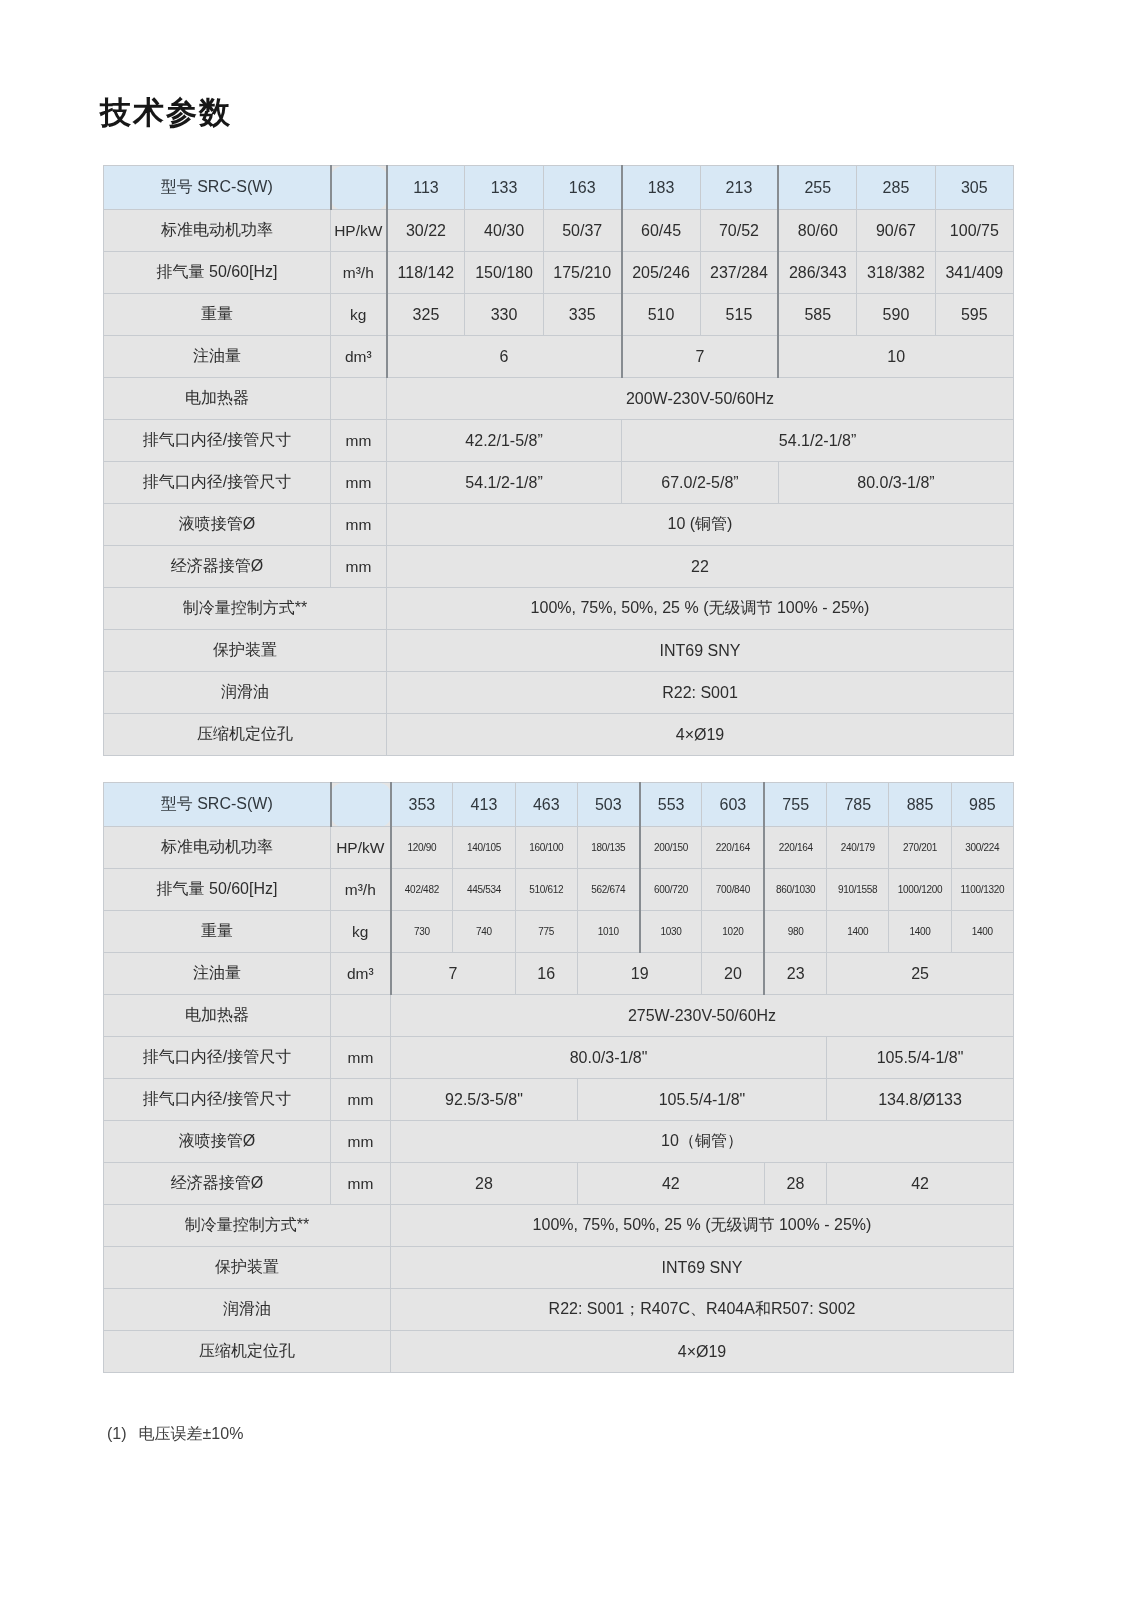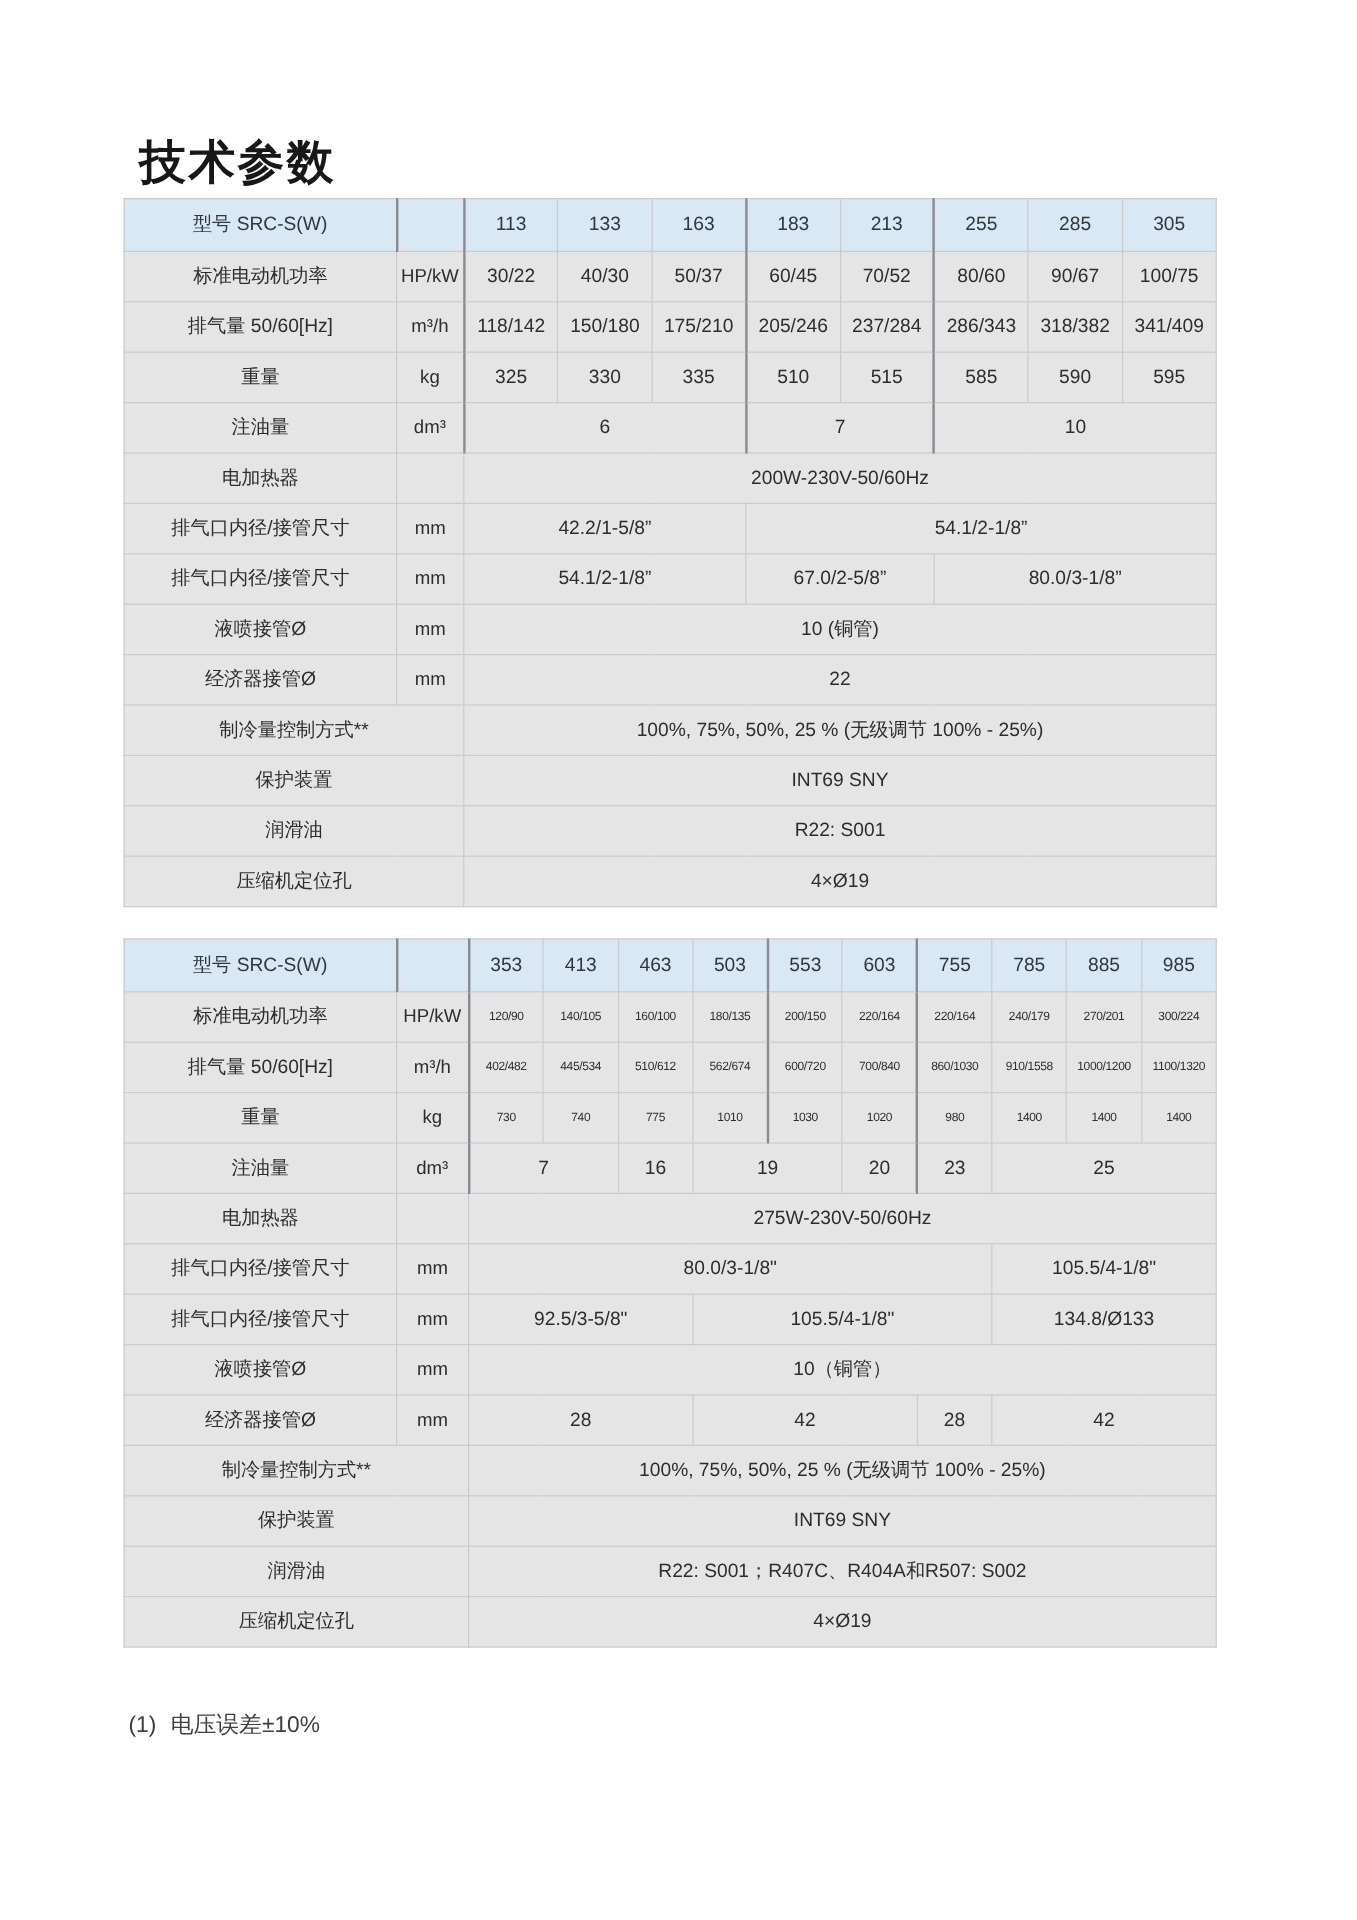--- a/index.html
+++ b/index.html
@@ -11,22 +11,22 @@
     position: relative;
     width: 1131px;
     height: 1600px;
     font-family: "Liberation Sans", "DejaVu Sans", sans-serif;
     color: #2d2d2d;
   }
   .title {
     position: absolute;
     left: 100px;
     top: 92px;
-    margin: 16px;
-    font-size: 39px;
+    margin: 0;
+    font-size: 31px;
     font-weight: 600;
     letter-spacing: 2px;
     color: #171717;
   }
   .twrap { position: absolute; left: 103px; }
   .twrap.t1pos { top: 165px; }
   .twrap.t2pos { top: 782px; }
 
   table.spec {
     border-collapse: collapse;
@@ -57,21 +57,21 @@
     font-size: 10px;
     letter-spacing: -0.3px;
   }
   table.spec td.label { font-size: 16px; }
   table.spec td.unit  { font-size: 15.5px; border-radius: 12px; }
 
   .footnote {
     position: absolute;
     left: 107px;
     top: 1424px;
-    font-size: 19px;
+    font-size: 16px;
     color: #3f3f3f;
   }
   .footnote .fn-marker { margin-right: 12px; }
 </style>
 </head>
 <body>
 
 <h1 class="title">技术参数</h1>
 
 <div class="twrap t1pos" id="table-wrap-1">

